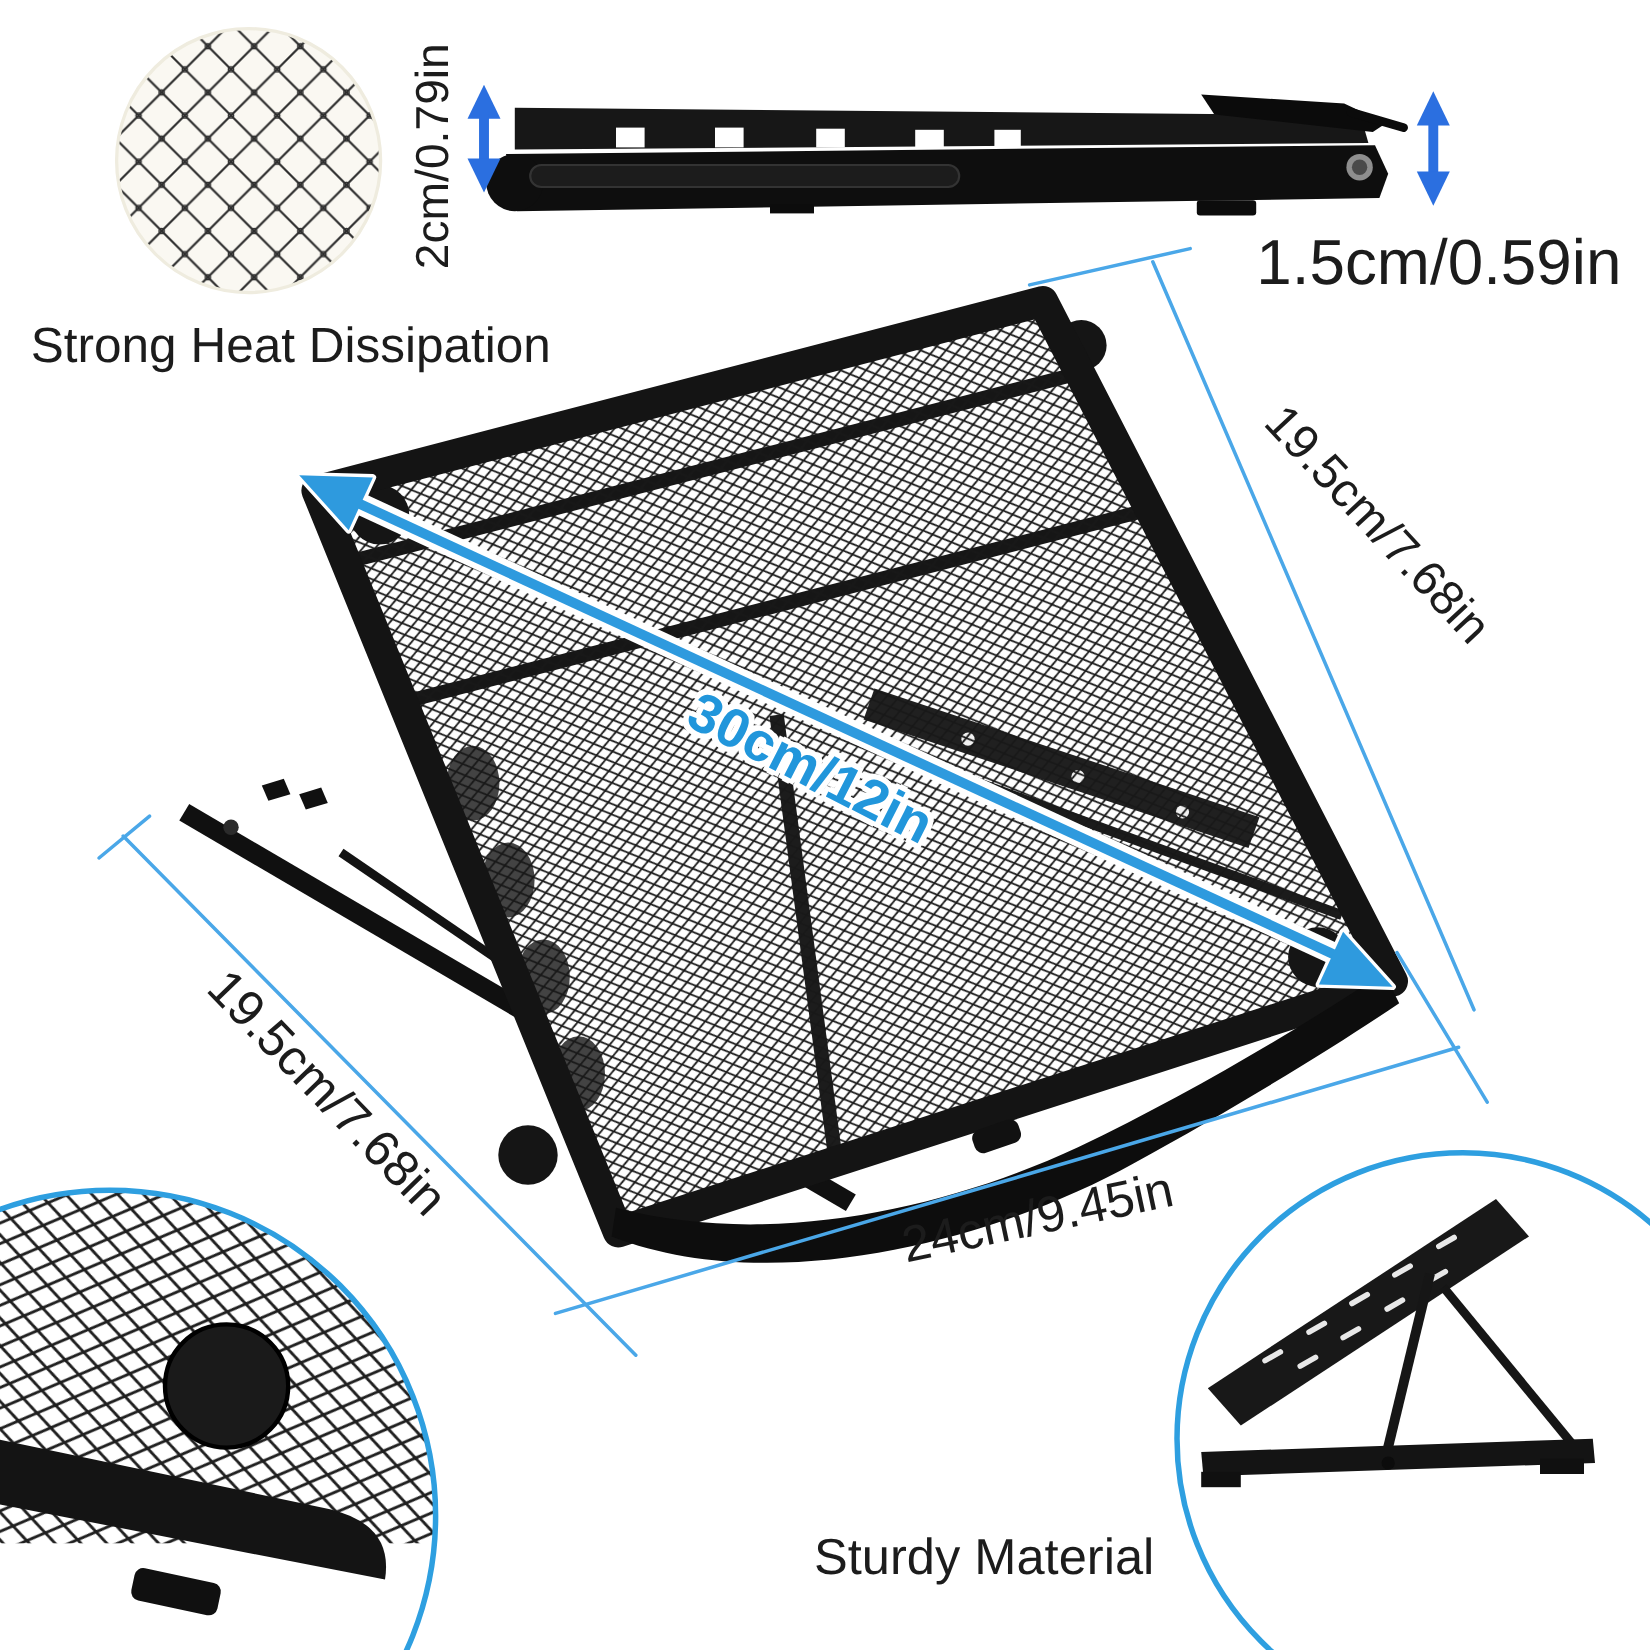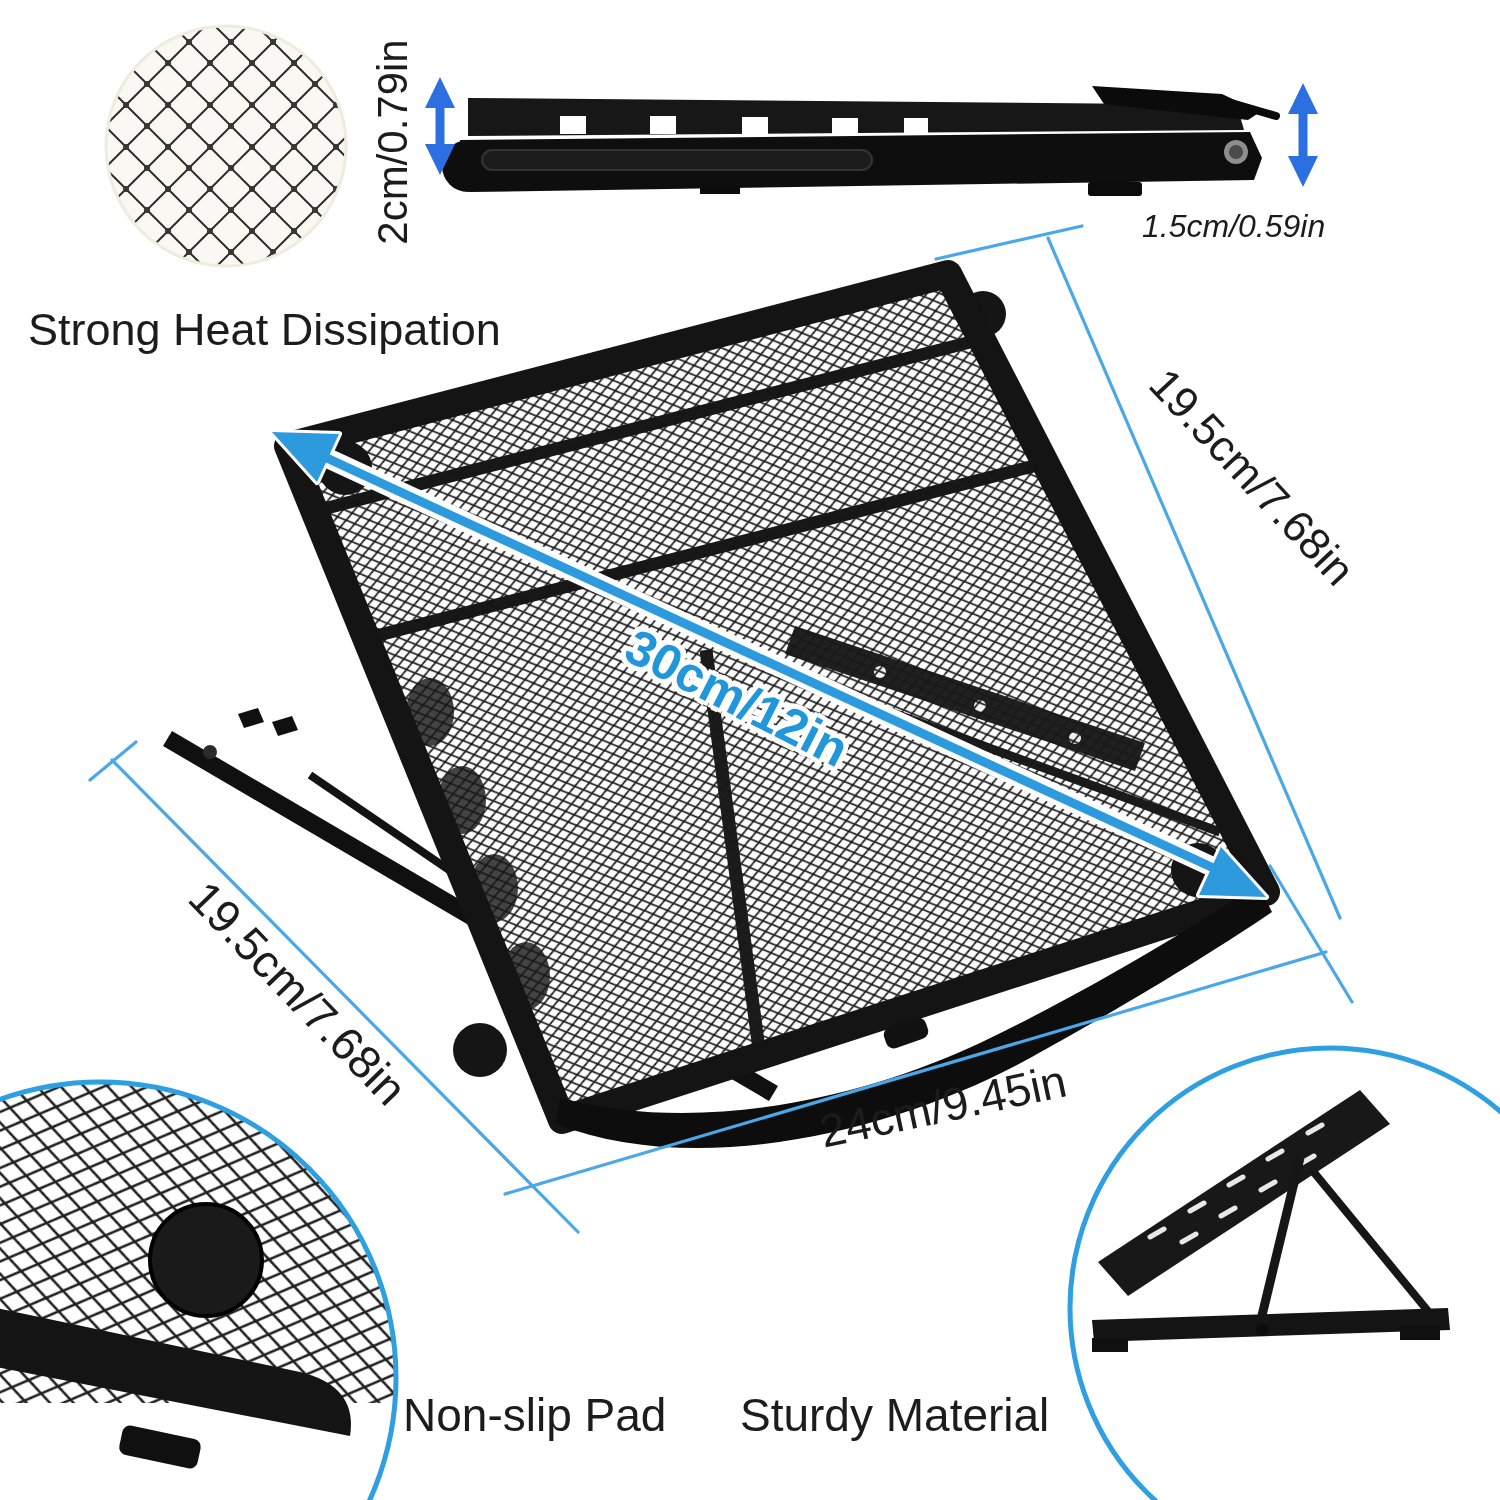--- a/index.html
+++ b/index.html
@@ -1,22 +1,22 @@
 <!DOCTYPE html>
 <html><head>
 <meta charset="utf-8">
 <style>
   html,body{margin:0;padding:0;background:#ffffff;}
   #canvas{position:relative;width:1500px;height:1500px;background:#ffffff;overflow:hidden;
           font-family:"Liberation Sans", sans-serif;}
   #scene{position:absolute;left:0;top:0;}
   .lbl{position:absolute;white-space:nowrap;color:#1c1c1c;line-height:1;}
-  .lbl-heat{left:28px;top:307px;font-size:45px;}
+  .lbl-heat{left:28px;top:291px;font-size:45px;}
   .lbl-2cm{left:393px;top:142px;font-size:42px;transform:translate(-50%,-50%) rotate(-90deg);}
-  .lbl-15cm{left:1142px;top:210px;font-size:32px;font-style:italic;}
+  .lbl-15cm{left:1142px;top:210px;font-size:58px;}
   .lbl-30cm{left:737px;top:698px;font-size:50px;font-weight:700;color:#2196db;
             transform:translate(-50%,-50%) rotate(27deg);
             text-shadow:-4px -4px 0 #fff,4px -4px 0 #fff,-4px 4px 0 #fff,4px 4px 0 #fff,
                         0 -5px 0 #fff,0 5px 0 #fff,-5px 0 0 #fff,5px 0 0 #fff;}
   .lbl-right195{left:1252px;top:477px;font-size:44px;transform:translate(-50%,-50%) rotate(47deg);}
   .lbl-left195{left:298px;top:993px;font-size:46px;transform:translate(-50%,-50%) rotate(46deg);}
   .lbl-24cm{left:943px;top:1106px;font-size:46px;transform:translate(-50%,-50%) rotate(-12deg);}
   .lbl-nonslip{left:403px;top:1392px;font-size:46px;}
   .lbl-sturdy{left:730px;top:1392px;font-size:46px;margin-left:10px;}
 </style>
@@ -191,15 +191,14 @@
   </g>
 </svg>
 
   <div class="lbl lbl-heat">Strong Heat Dissipation</div>
   <div class="lbl lbl-2cm">2cm/0.79in</div>
   <div class="lbl lbl-15cm">1.5cm/0.59in</div>
   <div class="lbl lbl-30cm">30cm/12in</div>
   <div class="lbl lbl-right195">19.5cm/7.68in</div>
   <div class="lbl lbl-left195">19.5cm/7.68in</div>
   <div class="lbl lbl-24cm">24cm/9.45in</div>
-  <div class="lbl lbl-nonslip">Non-slip Pad</div>
   <div class="lbl lbl-sturdy">Sturdy Material</div>
 </div>
 
 </body></html>

